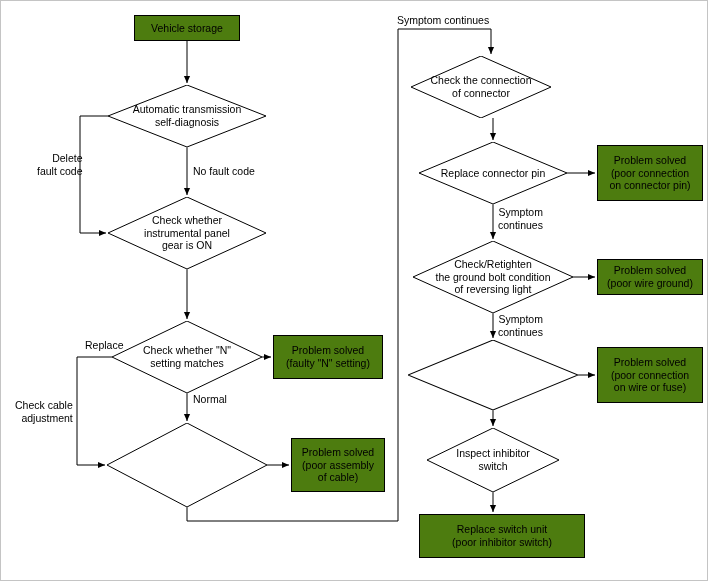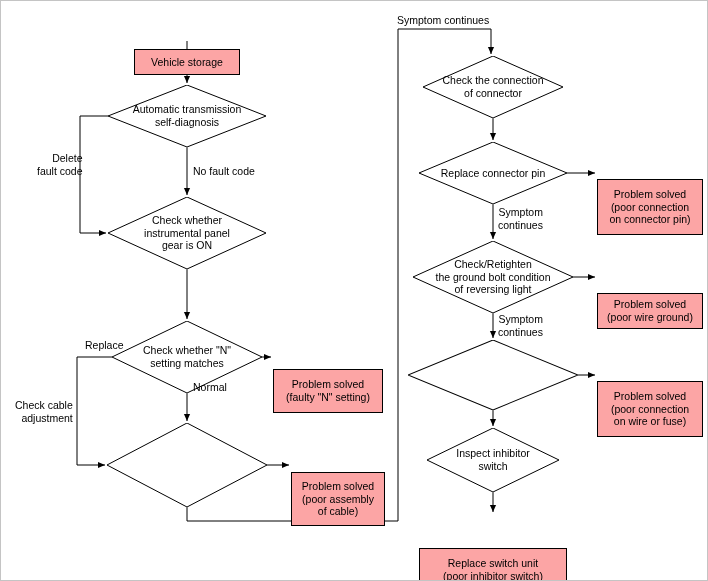--- a/index.html
+++ b/index.html
@@ -8,21 +8,21 @@
   .canvas {
     position:relative; width:708px; height:581px;
     background:#ffffff; border:1px solid #c4c4c4; overflow:hidden;
   }
   .edges { position:absolute; left:0; top:0; width:708px; height:581px; }
   .edges polyline { fill:none; stroke:#000; stroke-width:1; }
   .node {
     position:absolute; display:flex; align-items:center; justify-content:center;
     text-align:center; font-size:10.5px; line-height:1.22;
   }
-  .node.rect { border:1px solid #000; background:#fca5a5;margin-top:34px; }
+  .node.rect { border:1px solid #000; background:#4d7c0f; }
   .node .shape { position:absolute; left:0; top:0; width:100%; height:100%; }
   .node .shape polygon { fill:#fff; stroke:#000; stroke-width:1; }
   .node .txt { position:relative; z-index:1; white-space:pre-line; }
   .elabel {
     position:absolute; font-size:10.5px; line-height:1.25;
     white-space:pre-line; text-align:right;
   }
 </style>
 </head>
 <body>
@@ -93,21 +93,21 @@
     <span class="txt">Problem solved
 (faulty "N" setting)</span>
   </div>
 
   <div class="node rect" style="left:290px;top:437px;width:94px;height:54px">
     <span class="txt">Problem solved
 (poor assembly
 of cable)</span>
   </div>
 
-  <div class="node diamond" style="left:422px;top:55px;width:140px;height:62px">
+  <div class="node diamond" style="left:410px;top:55px;width:140px;height:62px">
     <svg class="shape" viewBox="0 0 100 60" preserveAspectRatio="none">
         <polygon points="50,0 100,30 50,60 0,30" vector-effect="non-scaling-stroke"></polygon>
       </svg>
     <span class="txt">Check the connection
 of connector</span>
   </div>
 
   <div class="node diamond" style="left:418px;top:141px;width:148px;height:62px">
     <svg class="shape" viewBox="0 0 100 60" preserveAspectRatio="none">
         <polygon points="50,0 100,30 50,60 0,30" vector-effect="non-scaling-stroke"></polygon>
@@ -148,31 +148,31 @@
   </div>
 
   <div class="node diamond" style="left:426px;top:427px;width:132px;height:64px">
     <svg class="shape" viewBox="0 0 100 60" preserveAspectRatio="none">
         <polygon points="50,0 100,30 50,60 0,30" vector-effect="non-scaling-stroke"></polygon>
       </svg>
     <span class="txt">Inspect inhibitor
 switch</span>
   </div>
 
-  <div class="node rect" style="left:418px;top:513px;width:148px;height:44px">
+  <div class="node rect" style="left:418px;top:513px;width:166px;height:44px">
     <span class="txt">Replace switch unit
 (poor inhibitor switch)</span>
   </div>
 
   <div class="elabel" style="left:36px;top:151px">Delete
 fault code</div>
   <div class="elabel" style="left:192px;top:164px">No fault code</div>
   <div class="elabel" style="left:84px;top:338px">Replace</div>
   <div class="elabel" style="left:14px;top:398px">Check cable
 adjustment</div>
-  <div class="elabel" style="left:192px;top:380px">Normal</div>
+  <div class="elabel" style="left:192px;top:392px">Normal</div>
   <div class="elabel" style="left:396px;top:13px">Symptom continues</div>
   <div class="elabel" style="left:497px;top:205px">Symptom
 continues</div>
   <div class="elabel" style="left:497px;top:312px">Symptom
 continues</div>
 
 </div>
 
 </body></html>

